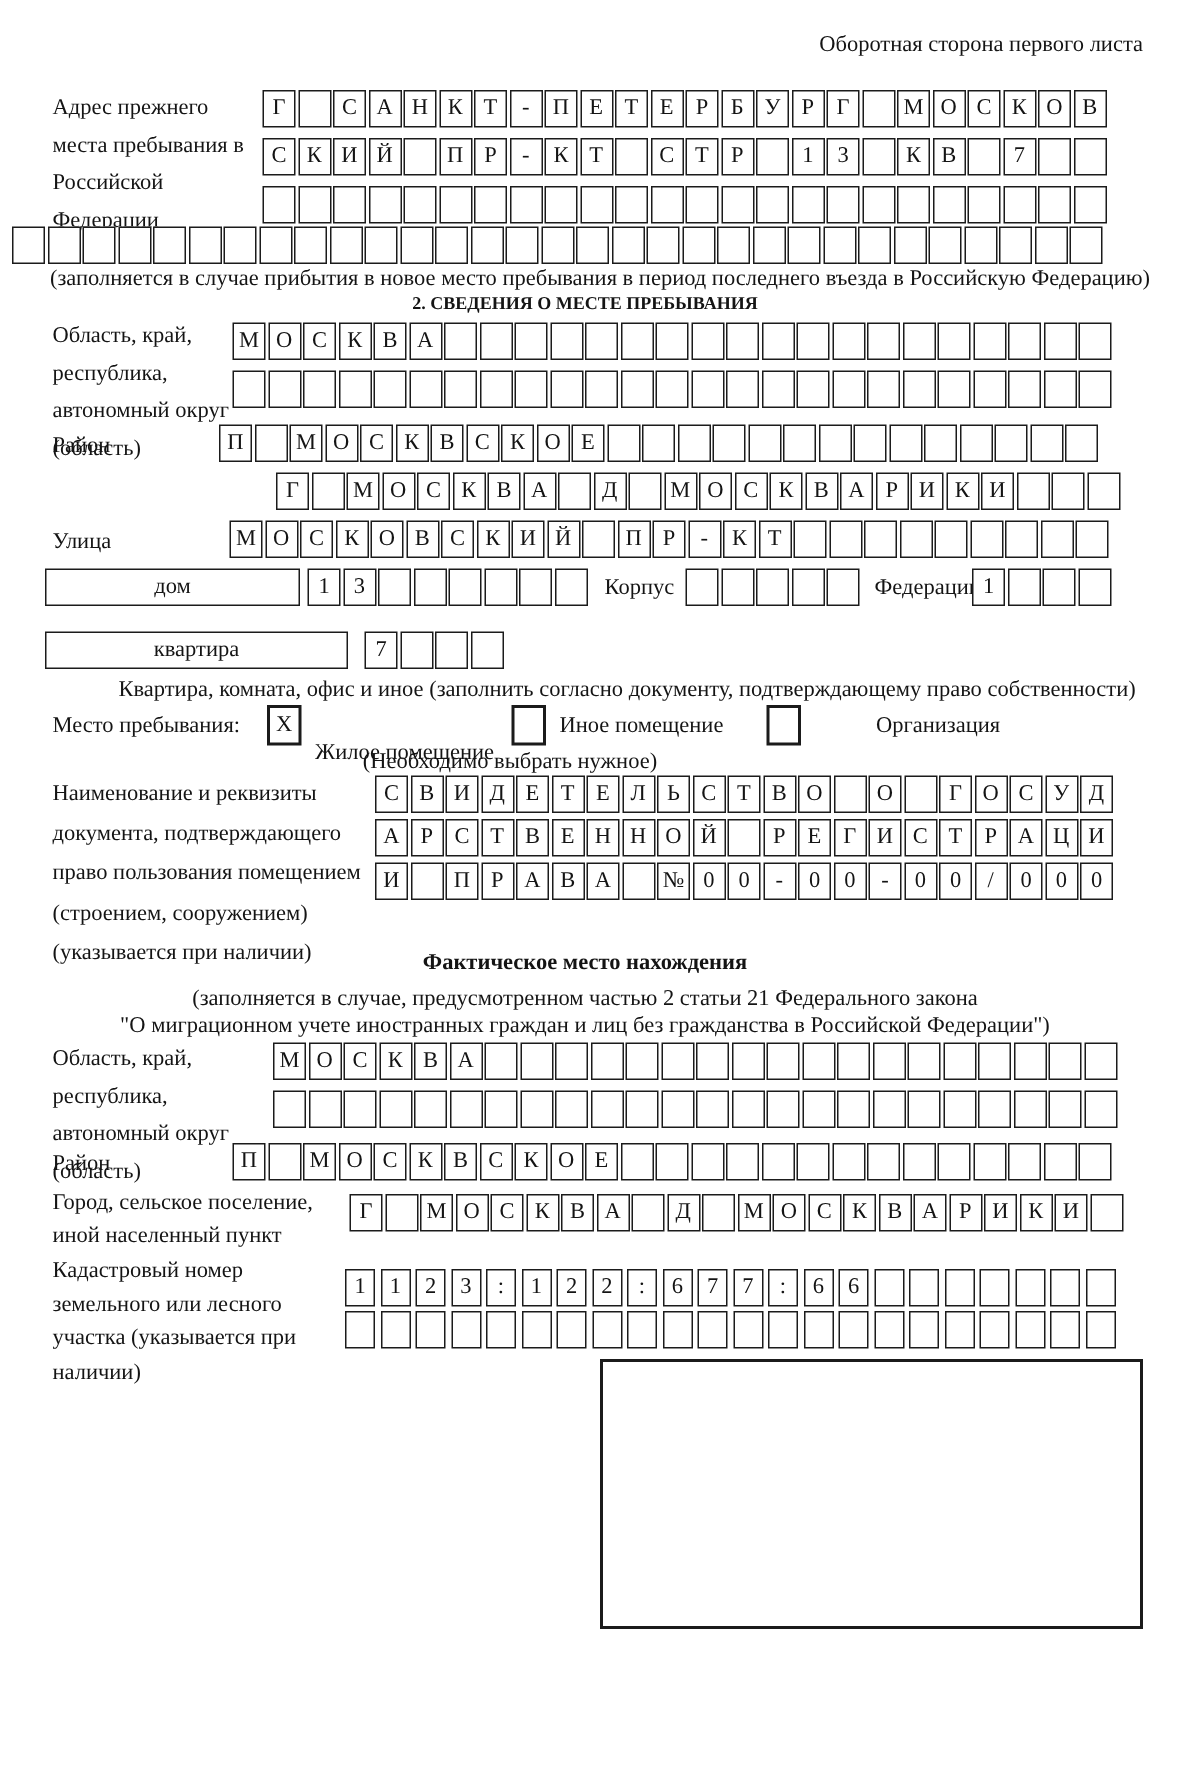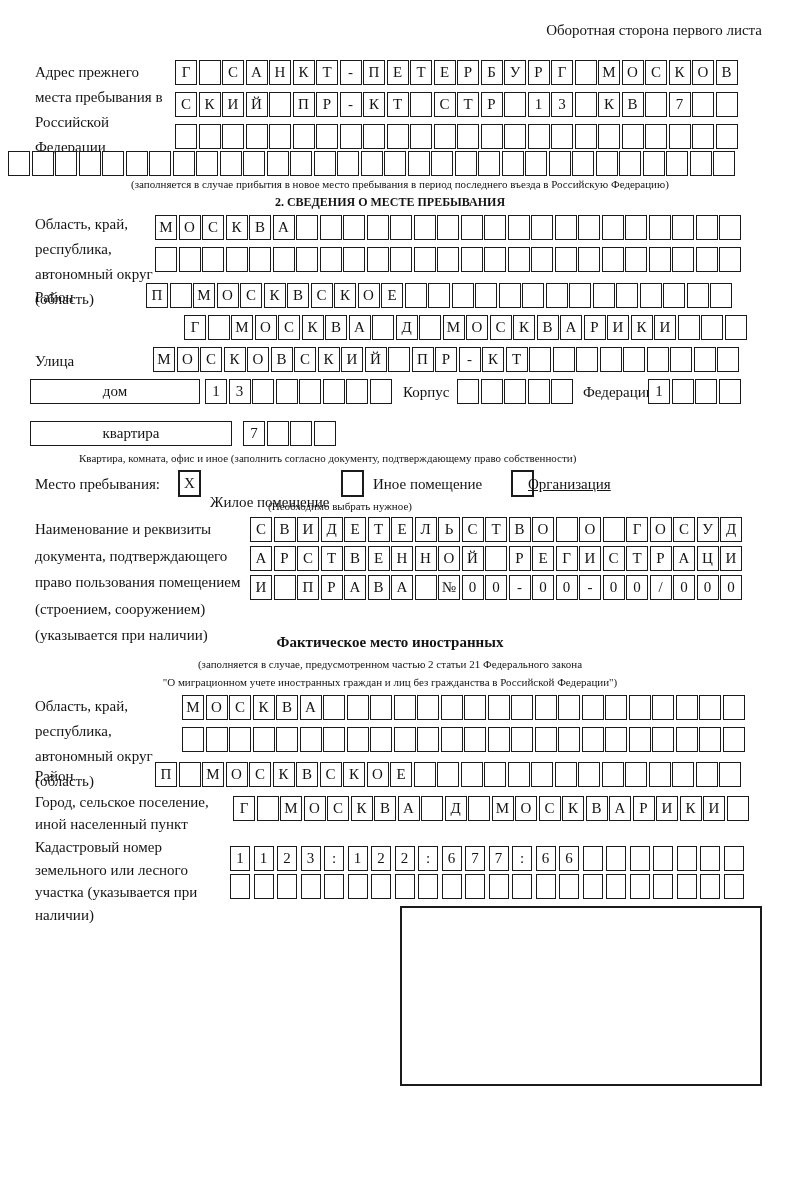--- a/index.html
+++ b/index.html
@@ -1,20 +1,20 @@
 <!DOCTYPE html>
 <html><head>
 <meta charset="utf-8">
 <style>
   html,body{margin:0;padding:0;background:#fff;}
   #page{position:relative;width:800px;height:1180px;background:#fff;overflow:hidden;
         font-family:"Liberation Serif","DejaVu Serif",serif;color:#141414;}
   .abs{position:absolute;}
   .lbl{font-size:15px;line-height:25px;}
-  .small{font-size:11px;}
+  .small{font-size:15px;}
   .center{text-align:center;}
   .bold{font-weight:bold;}
   .cellrow{position:absolute;display:flex;align-items:flex-start;}
   .cell{flex:0 0 auto;width:20px;height:23px;border:1.5px solid #1b1b1b;margin-right:1.5px;
         display:flex;align-items:center;justify-content:center;
         font-size:15px;line-height:23px;background:#fff;}
   .sparse .sp{width:18px;margin-right:3.5px;}
   .widebox{position:absolute;border:1.5px solid #1b1b1b;background:#fff;
            display:flex;align-items:center;justify-content:center;font-size:15px;}
   .checkbox{position:absolute;width:19px;height:23px;border:2px solid #1b1b1b;background:#fff;
@@ -326,21 +326,21 @@
     <span>X</span>
   </div>
   <div class="abs lbl" style="left:210px;top:490px;">Жилое помещение</div>
   <div class="checkbox" style="left:341px;top:470px;">
     <span></span>
   </div>
   <div class="abs lbl" style="left:373px;top:472px;">Иное помещение</div>
   <div class="checkbox" style="left:511px;top:470px;">
     <span></span>
   </div>
-  <div class="abs lbl" style="left:528px;top:472px;text-decoration:underline;">Организация</div>
+  <div class="abs lbl" style="left:584px;top:472px;">Организация</div>
   <div class="abs small center" style="left:160px;top:500px;width:360px;">(Необходимо выбрать нужное)</div>
 
   <div class="abs lbl" style="left:35px;top:516px;width:215px;line-height:26.5px;">Наименование и реквизиты документа, подтверждающего право пользования помещением (строением, сооружением) (указывается при наличии)</div>
   <div class="cellrow" style="left:250px;top:517px;">
       <span class="cell">С</span>
       <span class="cell">В</span>
       <span class="cell">И</span>
       <span class="cell">Д</span>
       <span class="cell">Е</span>
       <span class="cell">Т</span>
@@ -400,21 +400,21 @@
       <span class="cell">0</span>
       <span class="cell">-</span>
       <span class="cell">0</span>
       <span class="cell">0</span>
       <span class="cell">/</span>
       <span class="cell">0</span>
       <span class="cell">0</span>
       <span class="cell">0</span>
     </div>
 
-  <div class="abs bold center" style="left:0;top:634px;width:780px;font-size:15px;">Фактическое место иностранных</div>
+  <div class="abs bold center" style="left:0;top:634px;width:780px;font-size:15px;">Фактическое место нахождения</div>
   <div class="abs small center" style="left:0;top:658px;width:780px;">(заполняется в случае, предусмотренном частью 2 статьи 21 Федерального закона</div>
   <div class="abs small center" style="left:0;top:676px;width:780px;">"О миграционном учете иностранных граждан и лиц без гражданства в Российской Федерации")</div>
 
   <div class="abs lbl" style="left:35px;top:694px;width:140px;">Область, край, республика, автономный округ (область)</div>
   <div class="cellrow" style="left:182px;top:695px;">
       <span class="cell">М</span>
       <span class="cell">О</span>
       <span class="cell">С</span>
       <span class="cell">К</span>
       <span class="cell">В</span>

